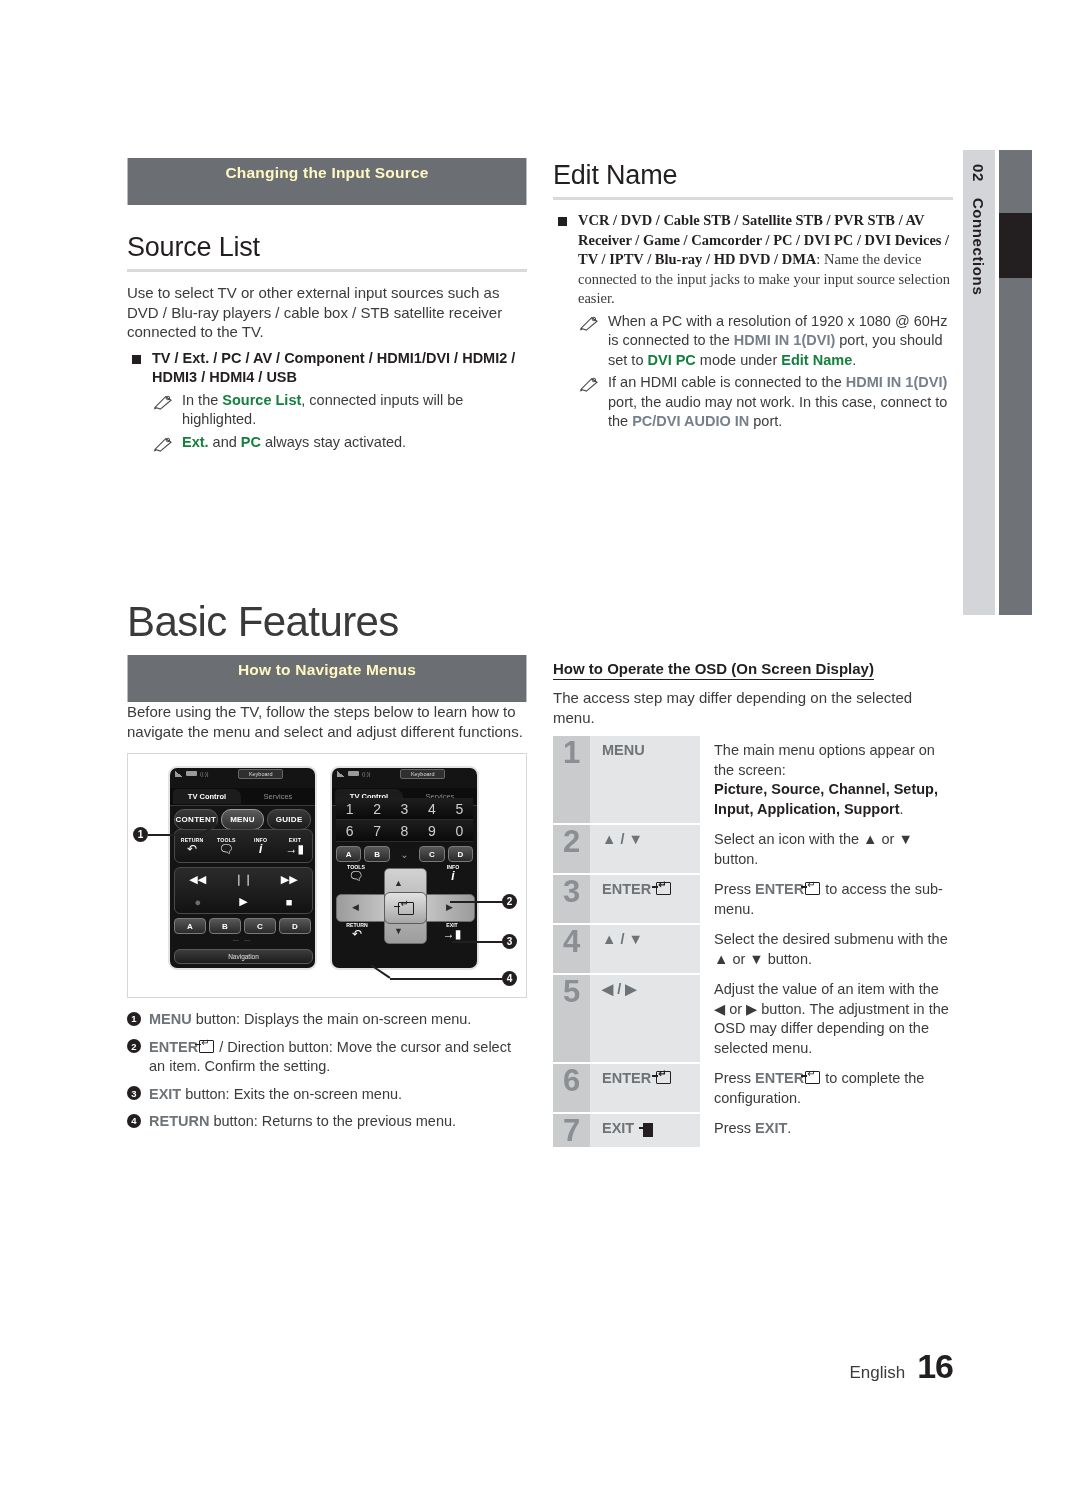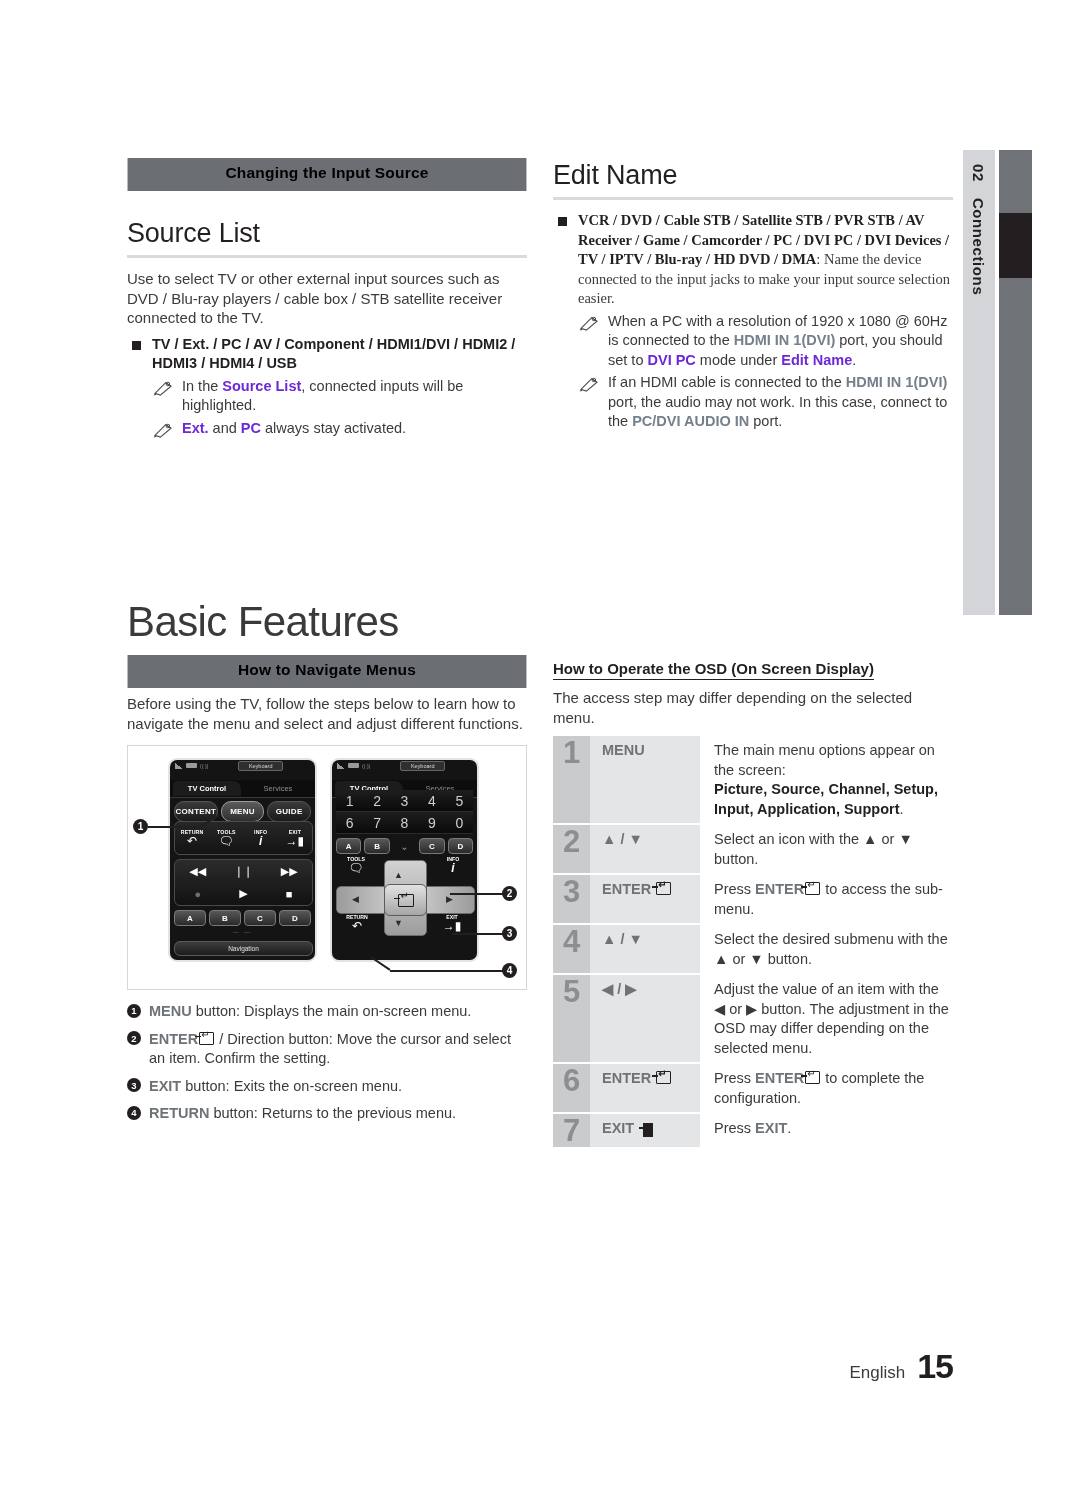--- a/index.html
+++ b/index.html
@@ -59,26 +59,26 @@
     background: #231f20;
   }
 
   
   .col-left  { position: absolute; left: 127px; top: 0; width: 400px; }
   .col-right { position: absolute; left: 553px; top: 0; width: 400px; }
 
   
   .sec-bar {
     background: #6b6e73;
-    color: #000000;
+    color: #fef9c3;
     text-align: center;
     font-size: 15.5px;
     font-weight: bold;
     letter-spacing: .2px;
-    padding: 6px 0 9px 0;
+    padding: 6px 0 23px 0;
     border-left: 1px solid #b9bbbe;
     border-right: 1px solid #b9bbbe;
   }
 
   
   h2.title {
     font-size: 27px;
     font-weight: normal;
     margin: 0;
     padding: 0 0 6px 0;
@@ -132,21 +132,21 @@
   .pencil {
     flex: 0 0 22px;
     width: 22px; height: 16px;
     margin: 3px 8px 0 0;
   }
   .note-txt {
     font-size: 14.5px;
     line-height: 19.5px;
     color: #3b3b3d;
   }
-  .note-txt b { color: #6d28d9; }
+  .note-txt b { color: #15803d; }
   .blue { color: #76808c; font-weight: bold; }
 
   
   .figure {
     position: relative;
     margin-top: 12px;
     width: 400px; height: 245px;
     border: 1px solid #d6d7d9;
     box-sizing: border-box;
     background: #ffffff;
@@ -554,21 +554,21 @@
       <div class="note-txt">If an HDMI cable is connected to the <span class="blue">HDMI IN 1(DVI)</span> port, the audio may not work. In this case, connect to the <span class="blue">PC/DVI AUDIO IN</span> port.</div>
     </div>
   </div>
 
   <div style="position:absolute; left:127px; top:598px; width:430px;">
     <h1 class="chapter">Basic Features</h1>
   </div>
 
   <div class="col-left" style="top:655px;">
     <div class="sec-bar">How to Navigate Menus</div>
-    <p class="body" style="margin-top:6px;">Before using the TV, follow the steps below to learn how to navigate the menu and select and adjust different functions.</p>
+    <p class="body" style="margin-top:0;">Before using the TV, follow the steps below to learn how to navigate the menu and select and adjust different functions.</p>
 
     <div class="figure">
 
       <div class="phone phone-a">
         <div class="statusbar">
           <span class="sig"></span>
           <span class="bat"></span>
           <span class="wifi">((·))</span>
           <span class="kbd">Keyboard</span>
         </div>
@@ -773,16 +773,16 @@
         <div class="osd-num">7</div>
         <div class="osd-key"><span>EXIT</span> <span class="exitg"><span class="arr"></span><span class="door"></span></span></div>
         <div class="osd-desc"><span>Press </span><span class="k">EXIT</span><span>.</span></div>
       </div>
 
     </div>
   </div>
 
   <div class="footer">
     <span class="lang">English</span>
-    <span class="pageno">15</span>
+    <span class="pageno">16</span>
   </div>
 
 </div>
 
 </body></html>

